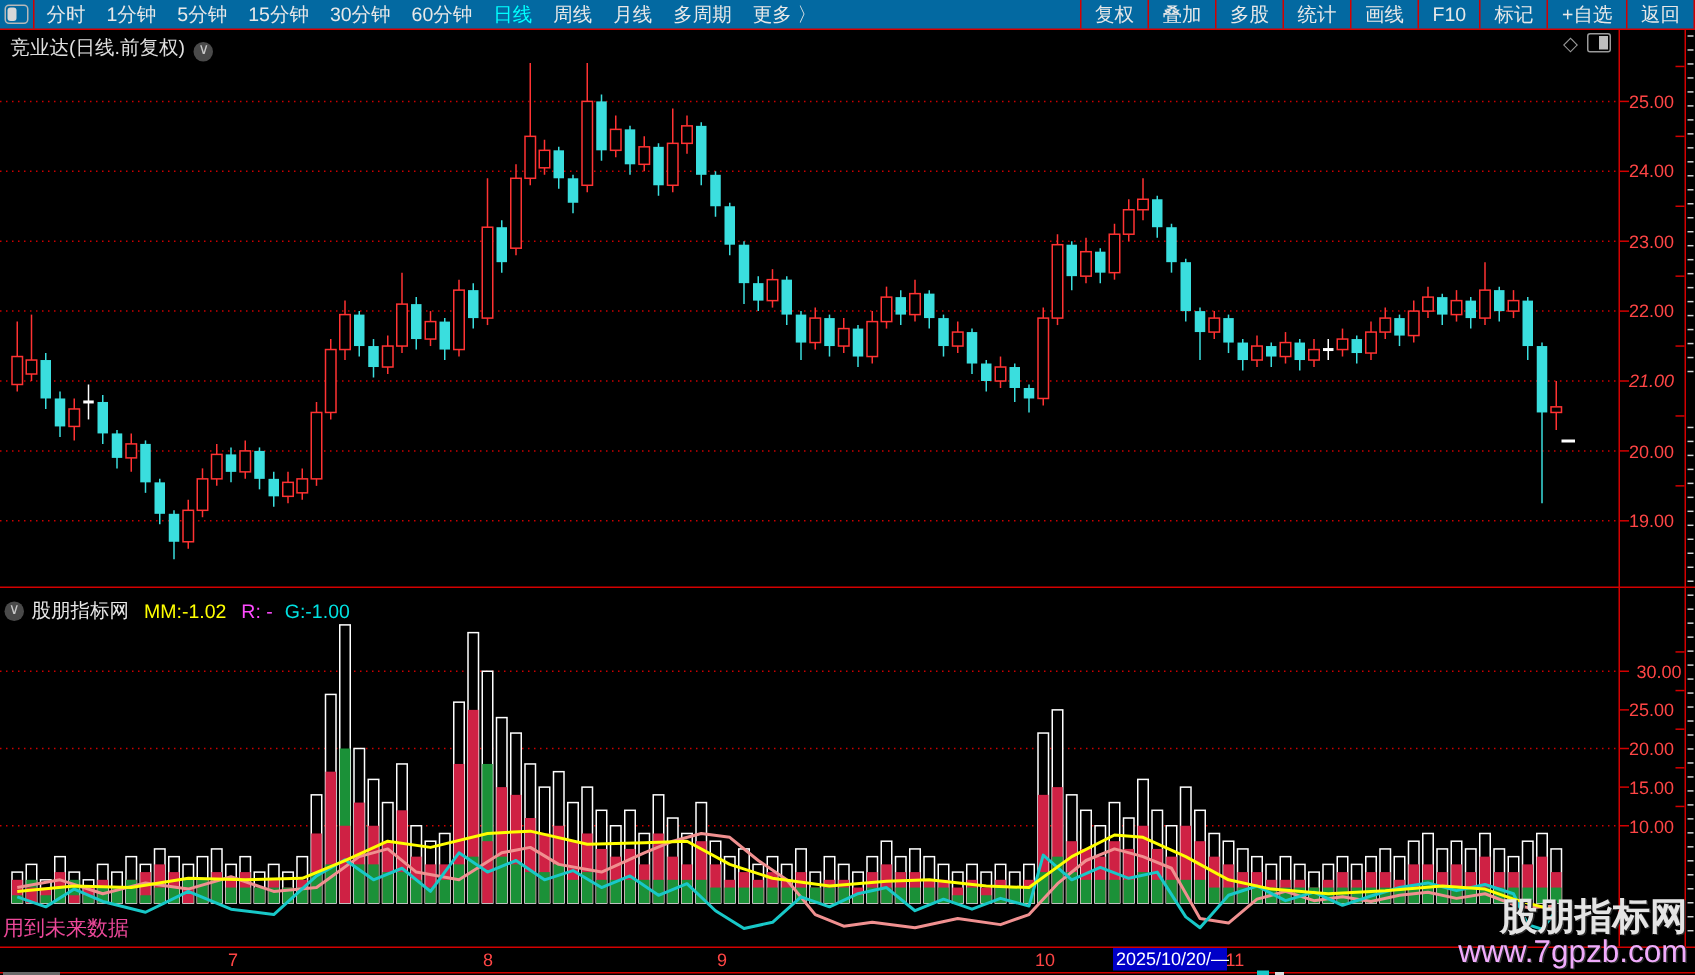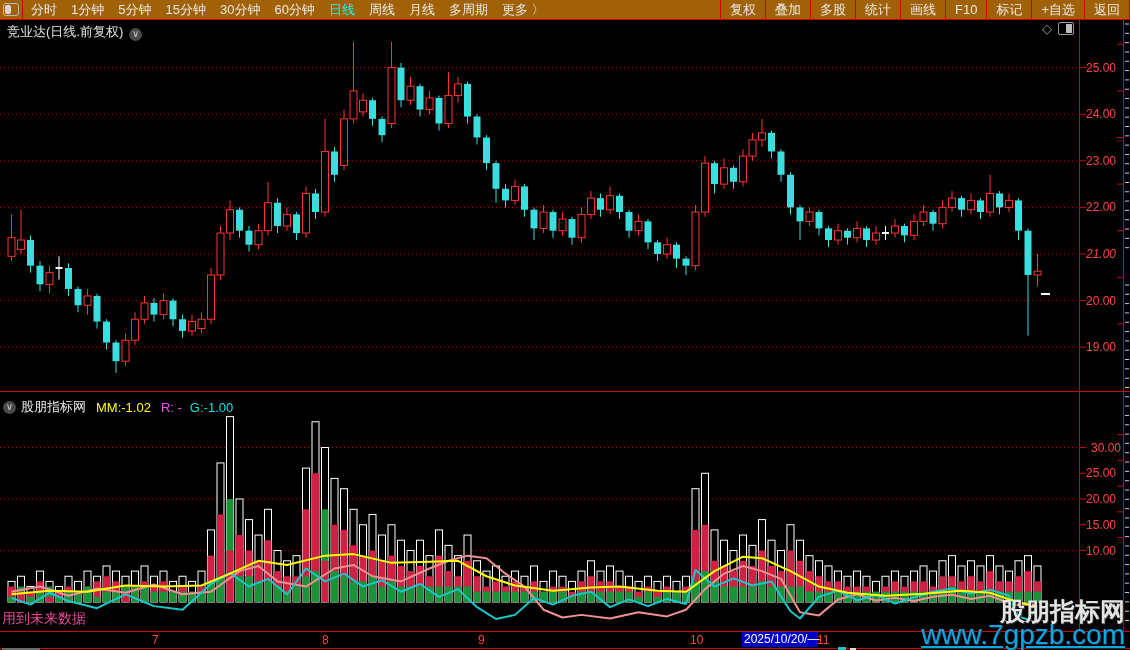--- a/index.html
+++ b/index.html
@@ -1,19 +1,19 @@
 <!DOCTYPE html>
 <html><head>
 <meta charset="utf-8">
 <style>
   html,body{margin:0;padding:0;background:#000;}
   #app{position:relative;width:1130px;height:650px;background:#000;overflow:hidden;
        font-family:"Liberation Sans",sans-serif;color:#e8e8e8;}
   
-  .toolbar{position:absolute;left:0;top:0;width:1130px;height:19px;background:#a16207;
+  .toolbar{position:absolute;left:0;top:0;width:1130px;height:19px;background:#0369a1;
            border-bottom:1px solid #d40000;display:flex;align-items:center;font-size:13px;}
   .tb-iconbox{width:22px;height:19px;border-right:1px solid #d40000;display:flex;
               align-items:center;justify-content:center;flex:0 0 auto;}
   .layout-glyph{width:14px;height:11px;border:1px solid #b8b8b8;border-radius:3px;position:relative;}
   .layout-glyph::after{content:"";position:absolute;left:1px;top:1px;bottom:1px;width:6px;background:#d8d8d8;border-radius:2px;}
   .tb-left{display:flex;align-items:center;height:19px;padding-left:8px;}
   .tb-item{margin-right:14px;color:#e8e8e8;cursor:default;white-space:nowrap;}
   .tb-item.active{color:#00ffff;}
   .tb-right{position:absolute;right:0;top:0;height:19px;display:flex;}
   .tb-btn{border-left:1px solid #d40000;padding:0 9px;display:flex;align-items:center;color:#e8e8e8;white-space:nowrap;}
@@ -43,21 +43,21 @@
   .timeline{position:absolute;left:0;top:631px;width:1130px;height:16px;border-top:1px solid #d40000;
             border-bottom:1px solid #d40000;background:#000;font-size:12px;}
   .tl-year{position:absolute;left:8px;top:1px;color:#ff4545;margin-top:43px;}
   .tl-month{position:absolute;top:1px;color:#ff4545;}
   .tl-cursor{position:absolute;top:0px;height:15px;background:#0000c8;color:#fff;line-height:15px;
              padding:0 2px;white-space:nowrap;z-index:4;}
   .future-note{position:absolute;left:2px;top:610px;font-size:14px;color:#ec4899;z-index:5;}
   
   .watermark{position:absolute;right:5px;bottom:4px;text-align:right;z-index:9;pointer-events:none;}
   .wm1{font-size:25px;font-weight:bold;color:#e4e4e4;text-shadow:1px 1px 0 #2a2a2a;line-height:26px;}
-  .wm2{font-size:28px;color:#0ea5e9;text-shadow:1px 1px 0 #2a2a2a;line-height:22px;text-decoration:underline;}
+  .wm2{font-size:21px;color:#f0abfc;text-shadow:1px 1px 0 #2a2a2a;line-height:22px;}
   svg{position:absolute;display:block;}
   .sliver{position:absolute;background:#555;}
 </style>
 </head>
 <body>
 
 <div id="app">
 
   <div class="toolbar">
     <div class="tb-iconbox">

